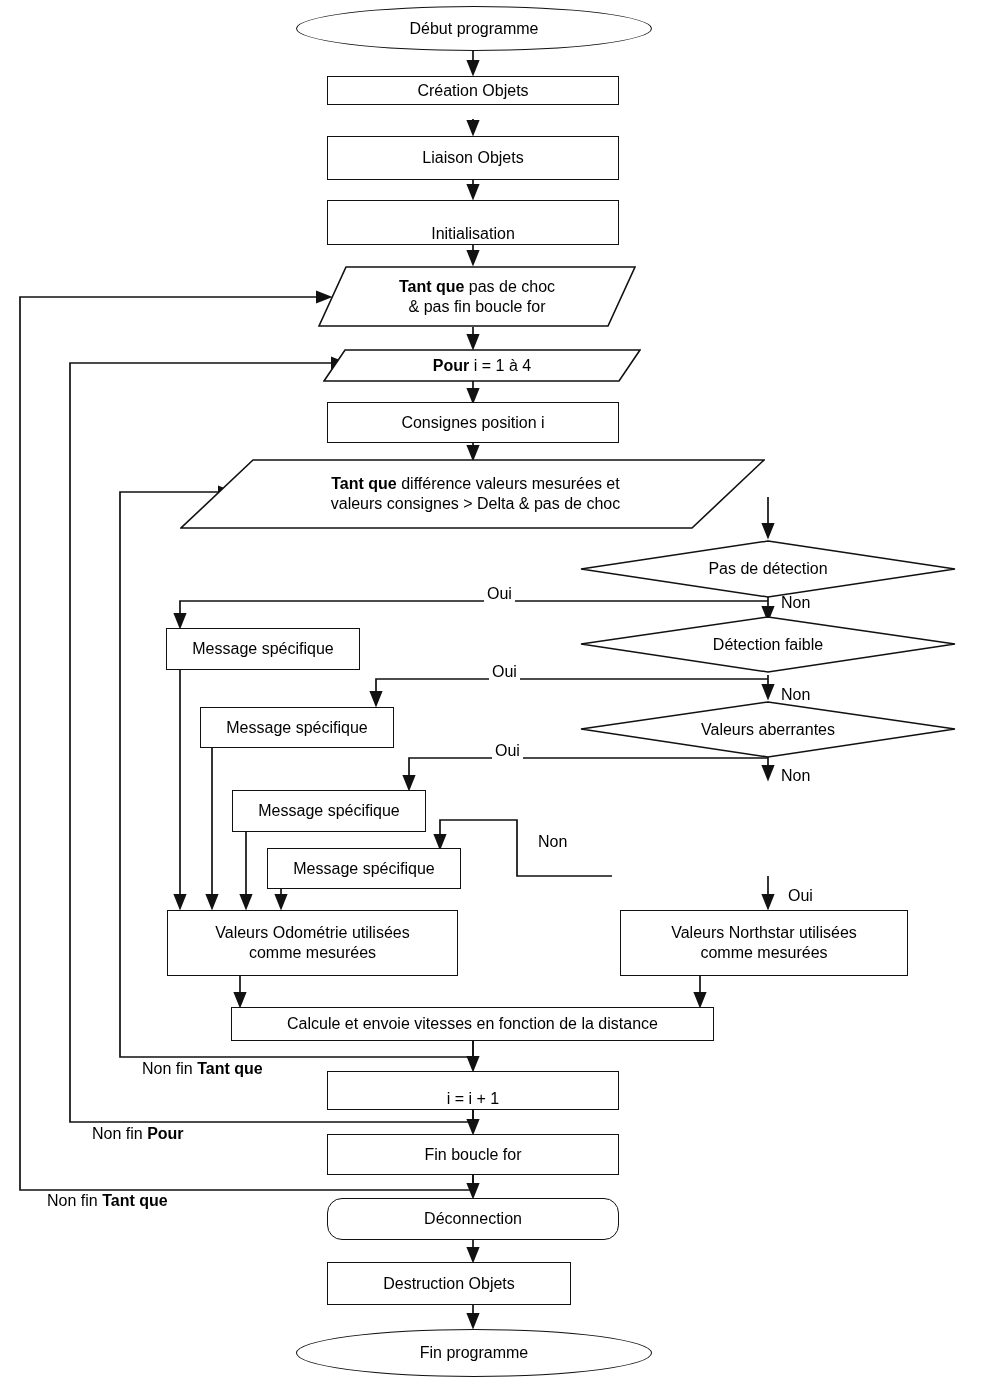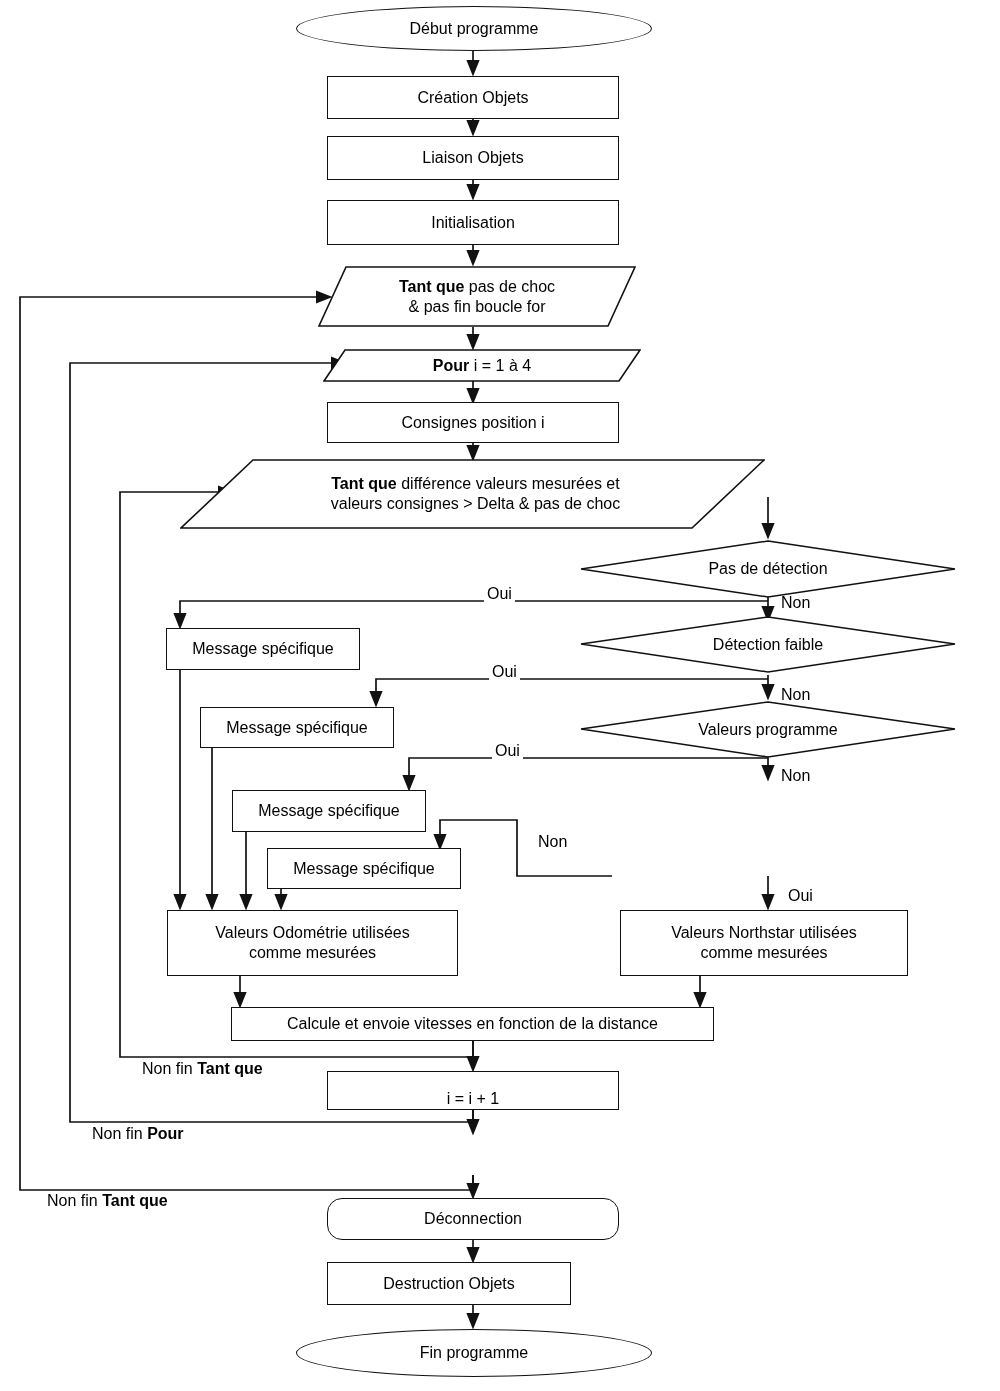--- a/index.html
+++ b/index.html
@@ -84,29 +84,29 @@
       <path d="M473,1110 L473,1122 L70,1122 L70,363 L345,363" marker-end="url(#ah)"></path>
 
       <path d="M473,1175 L473,1190 L20,1190 L20,297 L330,297" marker-end="url(#ah)"></path>
     </g>
   </svg>
 
   <div class="node term" style="left:296px;top:6px;width:356px;height:45px;">
     <span class="txt">Début programme</span>
   </div>
 
-  <div class="node rect" style="left:327px;top:76px;width:292px;height:43px;">
+  <div class="node rect" style="left:327px;top:76px;width:292px;height:29px;">
     <span class="txt">Création Objets</span>
   </div>
 
   <div class="node rect" style="left:327px;top:136px;width:292px;height:44px;">
     <span class="txt">Liaison Objets</span>
   </div>
 
-  <div class="node rect" style="left:327px;top:200px;width:292px;height:45px;">
+  <div class="node rect" style="left:327px;top:200px;width:292px;height:45px;align-items:flex-end;">
     <span class="txt">Initialisation</span>
   </div>
 
   <div class="node para" style="left:318px;top:266px;width:318px;height:61px;">
     <svg class="shape" width="318" height="61" viewBox="0 0 318 61" preserveAspectRatio="none">
       <polygon points="28,1 317,1 290,60 1,60" fill="#fff" stroke="#111" stroke-width="1.6"></polygon>
     </svg>
     <div class="inner">
       <div><b>Tant que</b><span> pas de choc</span></div>
       <div>&amp; pas fin boucle for</div>
@@ -147,21 +147,21 @@
     <svg class="shape" width="376" height="57" viewBox="0 0 376 57" preserveAspectRatio="none">
       <polygon points="188,1 375,28 188,56 1,28" fill="#fff" stroke="#111" stroke-width="1.5"></polygon>
     </svg>
     <div class="inner">Détection faible</div>
   </div>
 
   <div class="node diam" style="left:580px;top:701px;width:376px;height:57px;">
     <svg class="shape" width="376" height="57" viewBox="0 0 376 57" preserveAspectRatio="none">
       <polygon points="188,1 375,28 188,56 1,28" fill="#fff" stroke="#111" stroke-width="1.5"></polygon>
     </svg>
-    <div class="inner">Valeurs programme</div>
+    <div class="inner">Valeurs aberrantes</div>
   </div>
 
 
   <div class="node rect" style="left:166px;top:628px;width:194px;height:42px;">
     <span class="txt">Message spécifique</span>
   </div>
 
   <div class="node rect" style="left:200px;top:707px;width:194px;height:41px;">
     <span class="txt">Message spécifique</span>
   </div>
@@ -189,20 +189,23 @@
   </div>
 
   <div class="node rect" style="left:231px;top:1007px;width:483px;height:34px;">
     <span class="txt">Calcule et envoie vitesses en fonction de la distance</span>
   </div>
 
   <div class="node rect" style="left:327px;top:1071px;width:292px;height:39px;align-items:flex-end;">
     <span class="txt">i = i + 1</span>
   </div>
 
+  <div class="node rect" style="left:327px;top:1134px;width:292px;height:41px;">
+    <span class="txt">Fin boucle for</span>
+  </div>
 
   <div class="node rect" style="left:327px;top:1198px;width:292px;height:42px;border-radius:15px;">
     <span class="txt">Déconnection</span>
   </div>
 
   <div class="node rect" style="left:327px;top:1262px;width:244px;height:43px;">
     <span class="txt">Destruction Objets</span>
   </div>
 
   <div class="node term" style="left:296px;top:1329px;width:356px;height:48px;">

